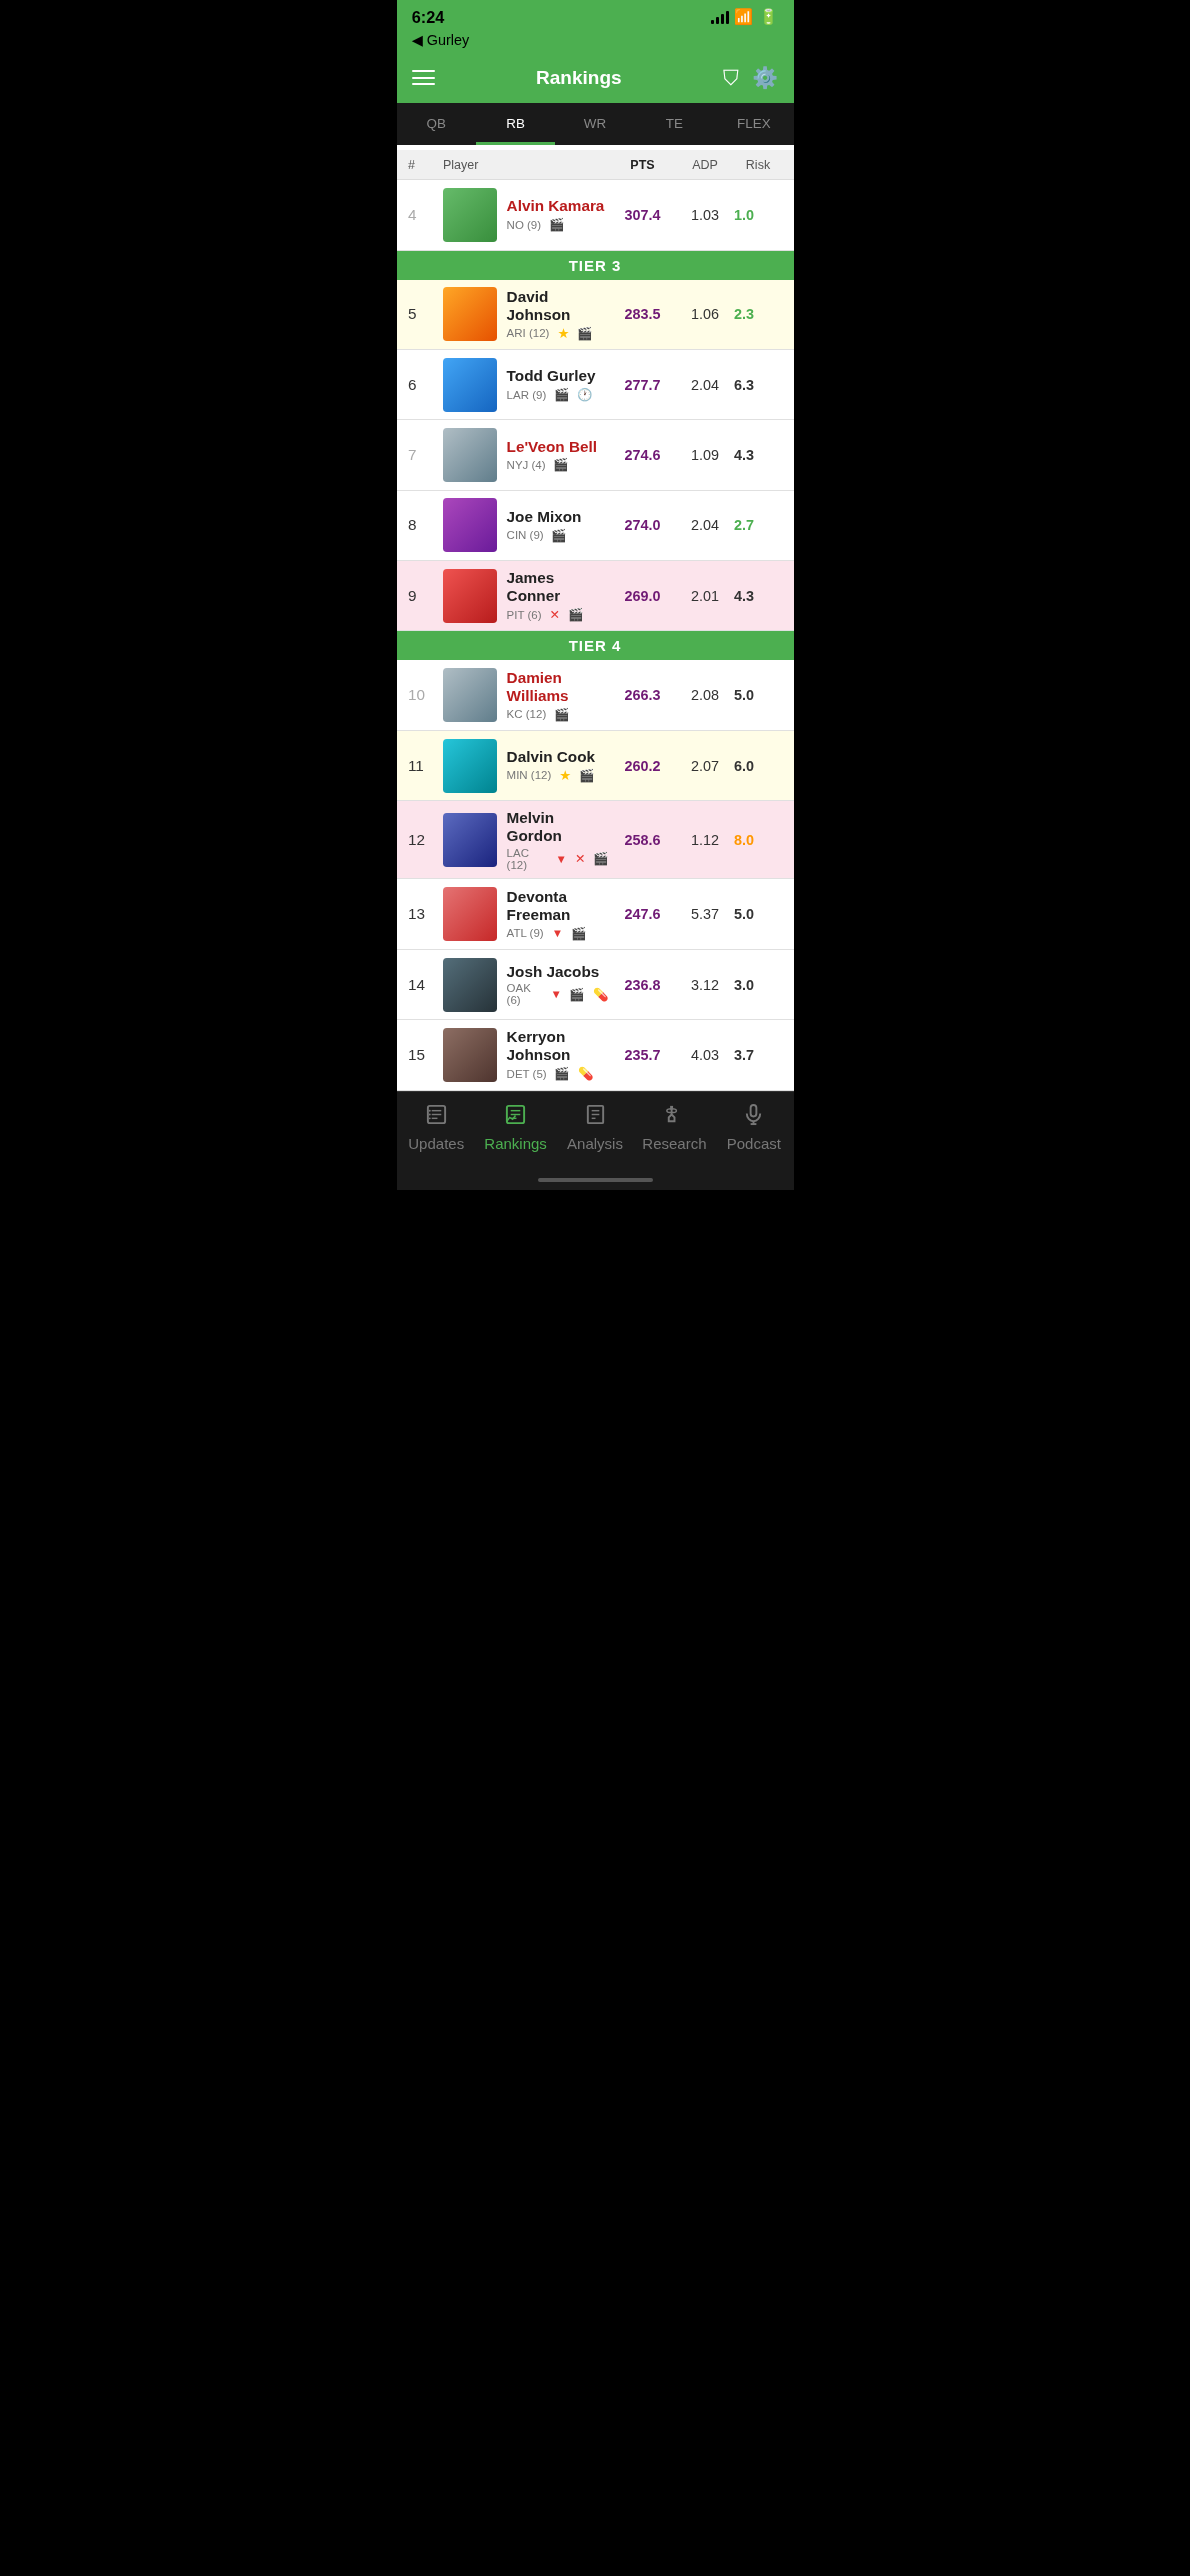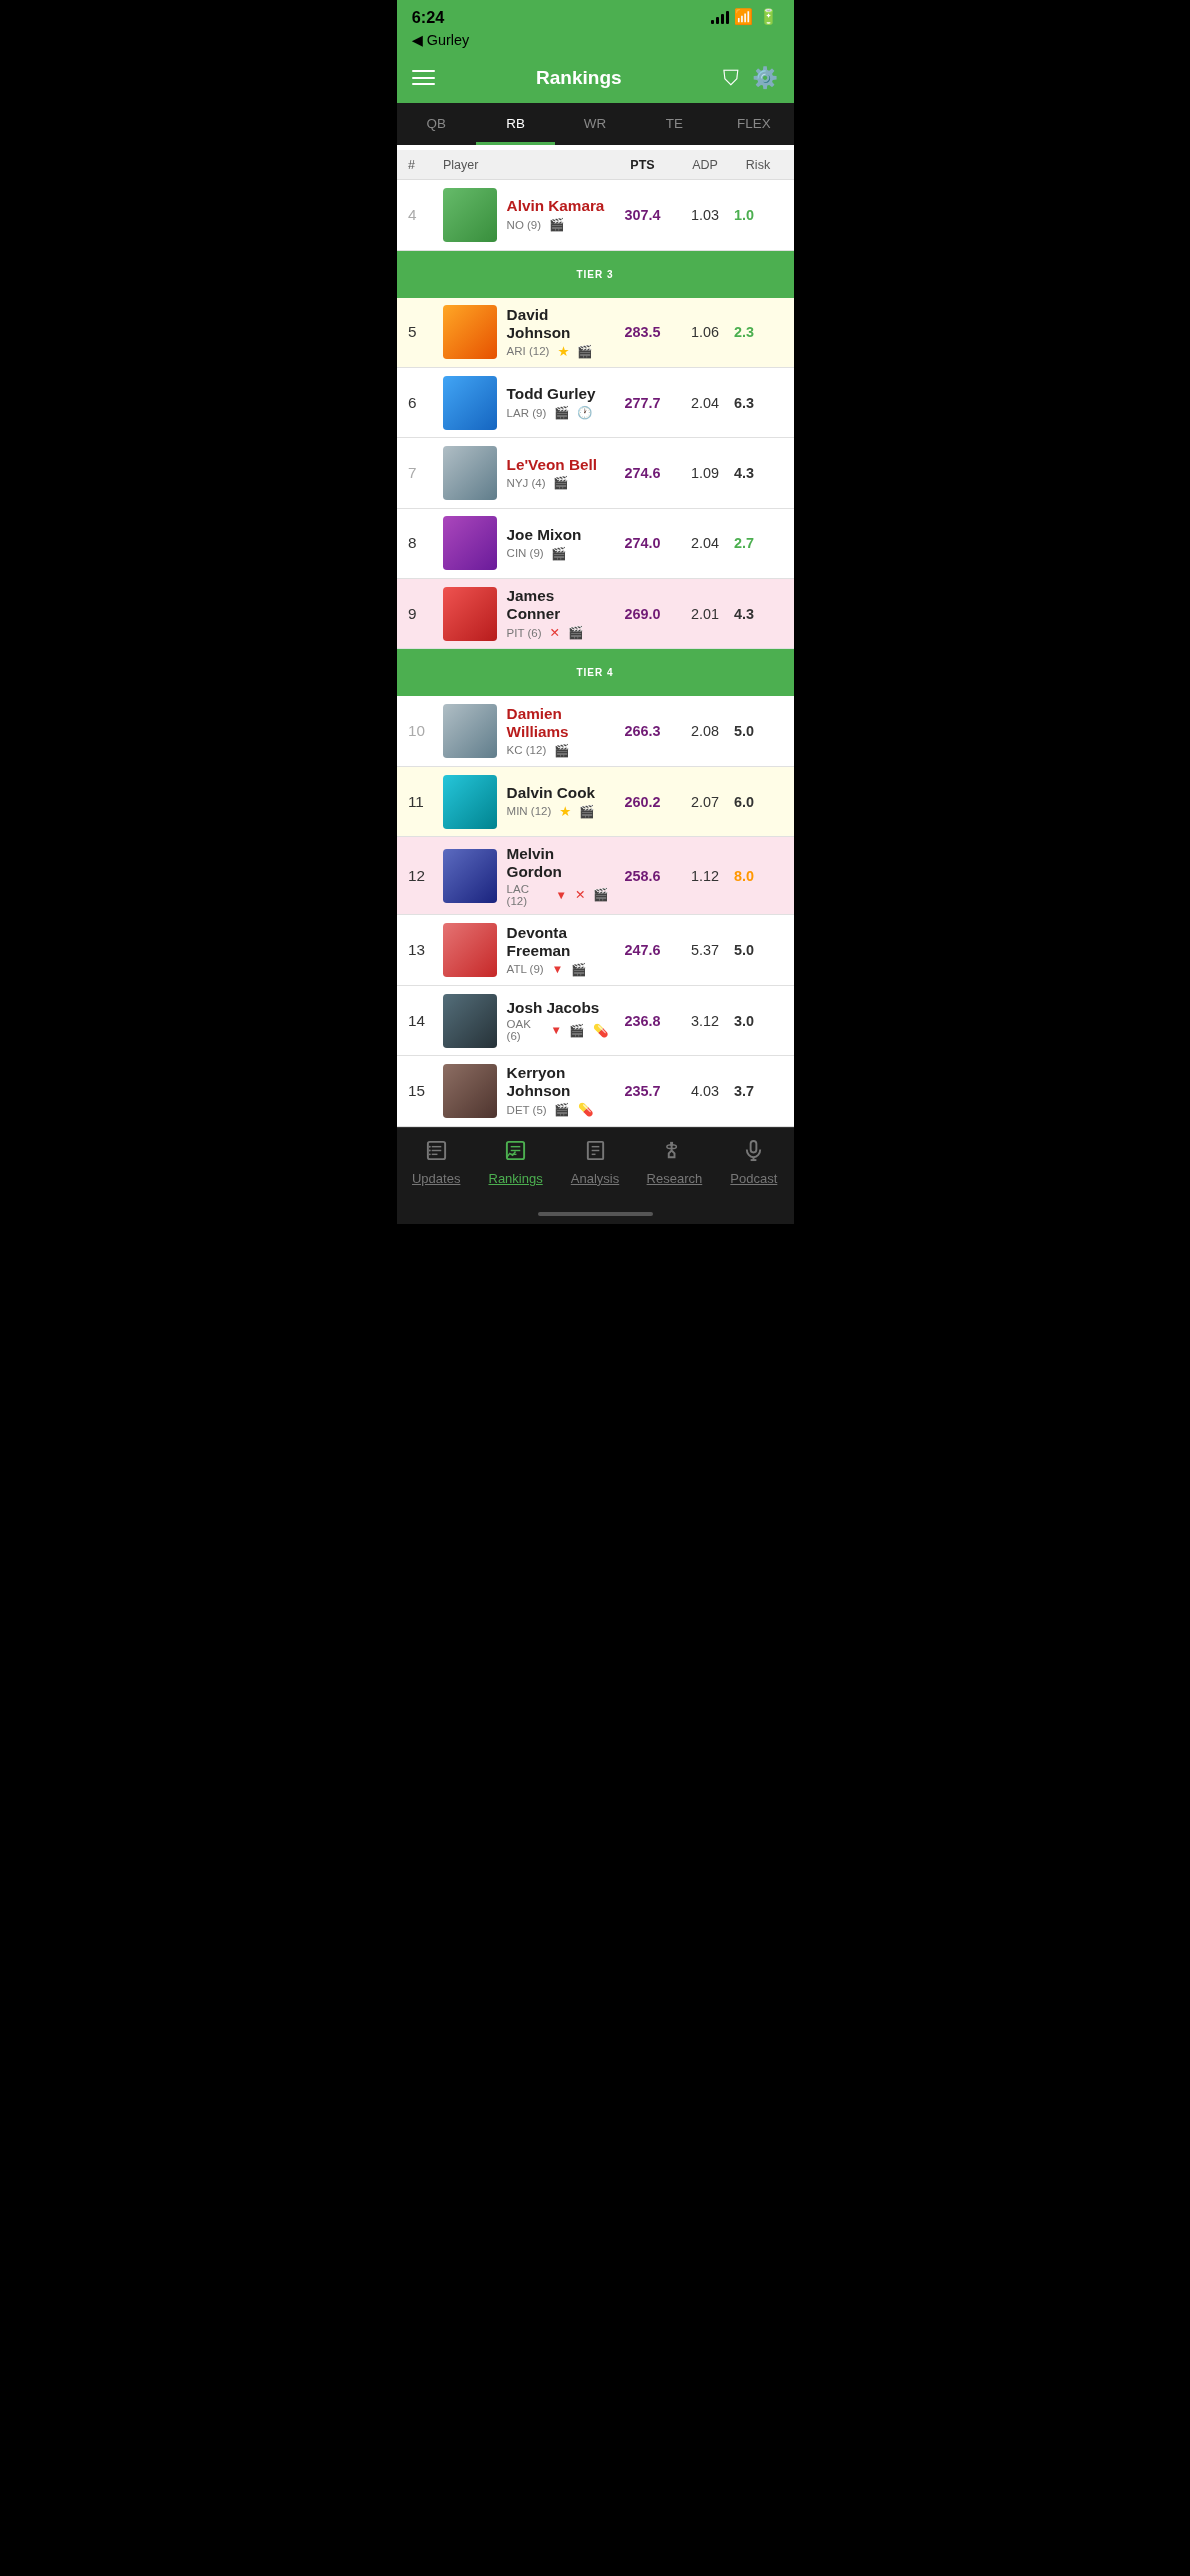--- a/index.html
+++ b/index.html
@@ -250,23 +250,23 @@
     }
     .risk-green { color: #4CAF50; }
     .risk-orange { color: #FF9800; }
     .risk-black { color: #333; }
 
     
     .tier-banner {
       background: #4CAF50;
       text-align: center;
       color: white;
-      font-size: 10px;
+      font-size: 15px;
       font-weight: 700;
-      padding: 18px 0;
+      padding: 6px 0;
       letter-spacing: 1px;
     }
 
     
     .bottom-nav {
       background: #1a1a1a;
       display: flex;
       border-top: 1px solid #333;
       padding: 7.7px 0 19px;
       position: sticky;
@@ -280,23 +280,22 @@
       gap: 3.8px;
       cursor: pointer;
       padding: 3.8px 0;
     }
     .nav-icon {
       font-size: 21px;
       color: #777;
     }
     .nav-icon.active { color: #4CAF50; }
     .nav-label {
-      font-size: 13px;
+      font-size: 15px;
       color: #777;
-      text-decoration: underline;
     }
     .nav-label.active { color: #4CAF50; }
 
     
     .home-indicator {
       background: #1a1a1a;
       display: flex;
       justify-content: center;
       padding: 3.8px 0 7.7px;
     }

